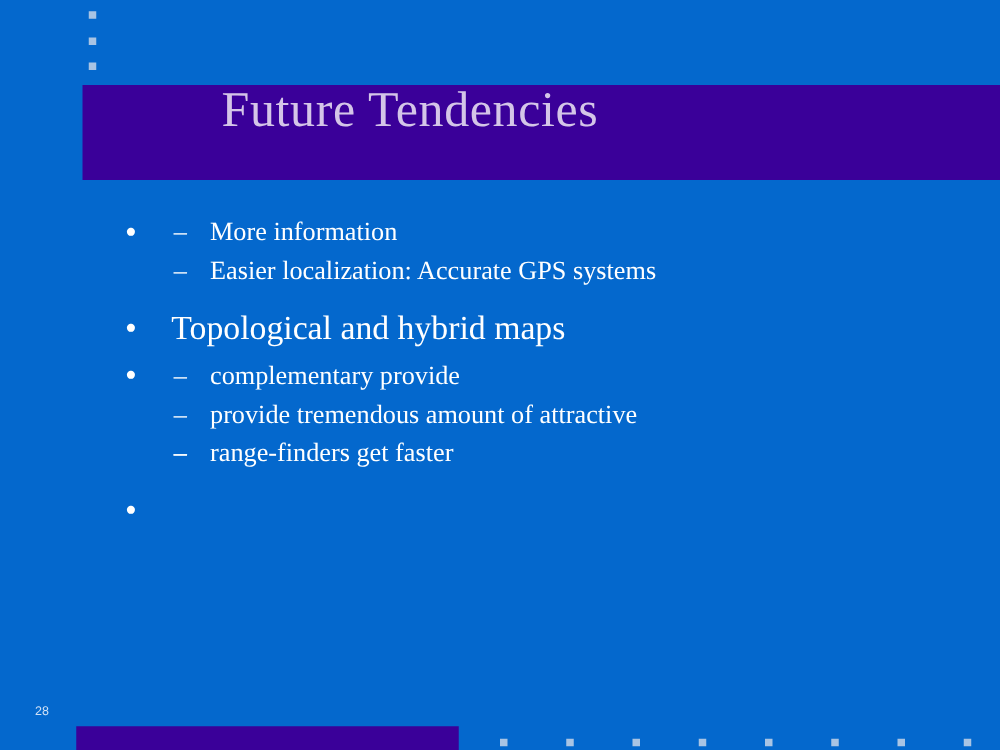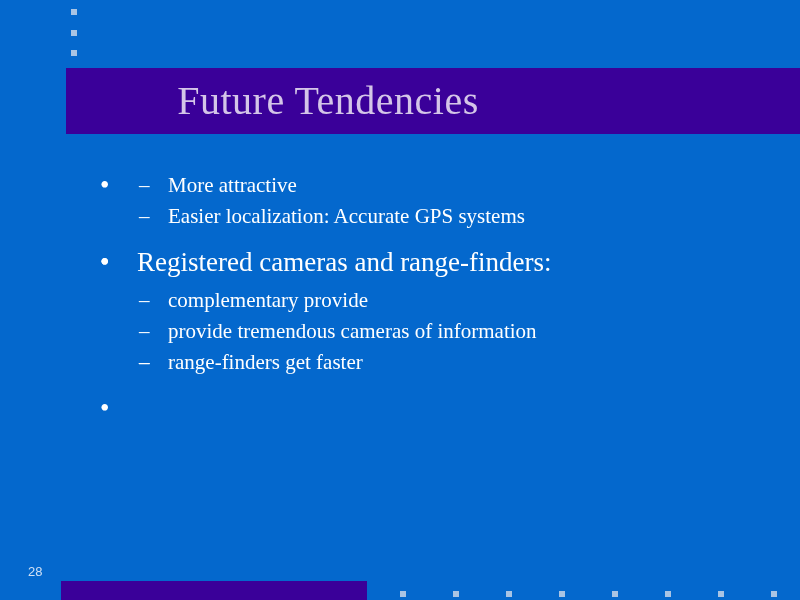--- a/index.html
+++ b/index.html
@@ -26,24 +26,23 @@
   #dot-col-1 { left: 71px; top: 9px; }
   #dot-col-2 { left: 71px; top: 30px; }
   #dot-col-3 { left: 71px; top: 50px; }
 
   
   #title-banner {
     position: absolute;
     left: 66px;
     top: 68px;
     width: 734px;
-    height: 66px;
+    height: 76px;
     background: #3a0099;
     display: flex;
-    align-items: center;
     justify-content: center;
   }
   #title-text {
     color: #d4c5e8;
     font-size: 40px;
     line-height: 1;
     letter-spacing: 0.5px;
     white-space: nowrap;
     padding-right: 210px;
   }
@@ -90,21 +89,21 @@
 
   .gap-sm { height: 4px; }
   .gap-md { height: 11px; }
 
   
   #page-number {
     position: absolute;
     left: 28px;
     top: 564px;
     color: #cfe0f5;
-    font-size: 13px;
+    font-size: 10px;
     font-family: "Liberation Sans", "DejaVu Sans", sans-serif;
   }
   #footer-bar {
     position: absolute;
     left: 61px;
     top: 581px;
     width: 306px;
     height: 19px;
     background: #3a0099;
   }
@@ -138,49 +137,49 @@
   <div id="body-content">
 
     <div class="bullet-l1">
       <span class="marker">•</span>
     </div>
 
     <div class="gap-sm"></div>
 
     <div class="bullet-l2">
       <span class="marker">–</span>
-      <span>More attractive</span>
+      <span>More information</span>
     </div>
 
     <div class="bullet-l2">
       <span class="marker">–</span>
       <span>Easier localization: Accurate GPS systems</span>
     </div>
 
     <div class="gap-md"></div>
 
     <div class="bullet-l1">
       <span class="marker">•</span>
-    </div>
-
-    <div class="bullet-l1">
-      <span class="marker">•</span>
-      <span>Registered cameras and range-finders:</span>
+      <span>Topological and hybrid maps</span>
+    </div>
+
+    <div class="bullet-l1">
+      <span class="marker">•</span>
     </div>
 
     <div class="gap-sm"></div>
 
     <div class="bullet-l2">
       <span class="marker">–</span>
       <span>complementary provide</span>
     </div>
 
     <div class="bullet-l2">
       <span class="marker">–</span>
-      <span>provide tremendous cameras of information</span>
+      <span>provide tremendous amount of attractive</span>
     </div>
 
     <div class="bullet-l2">
       <span class="marker">–</span>
     </div>
 
     <div class="bullet-l2">
       <span class="marker">–</span>
       <span>range-finders get faster</span>
     </div>

